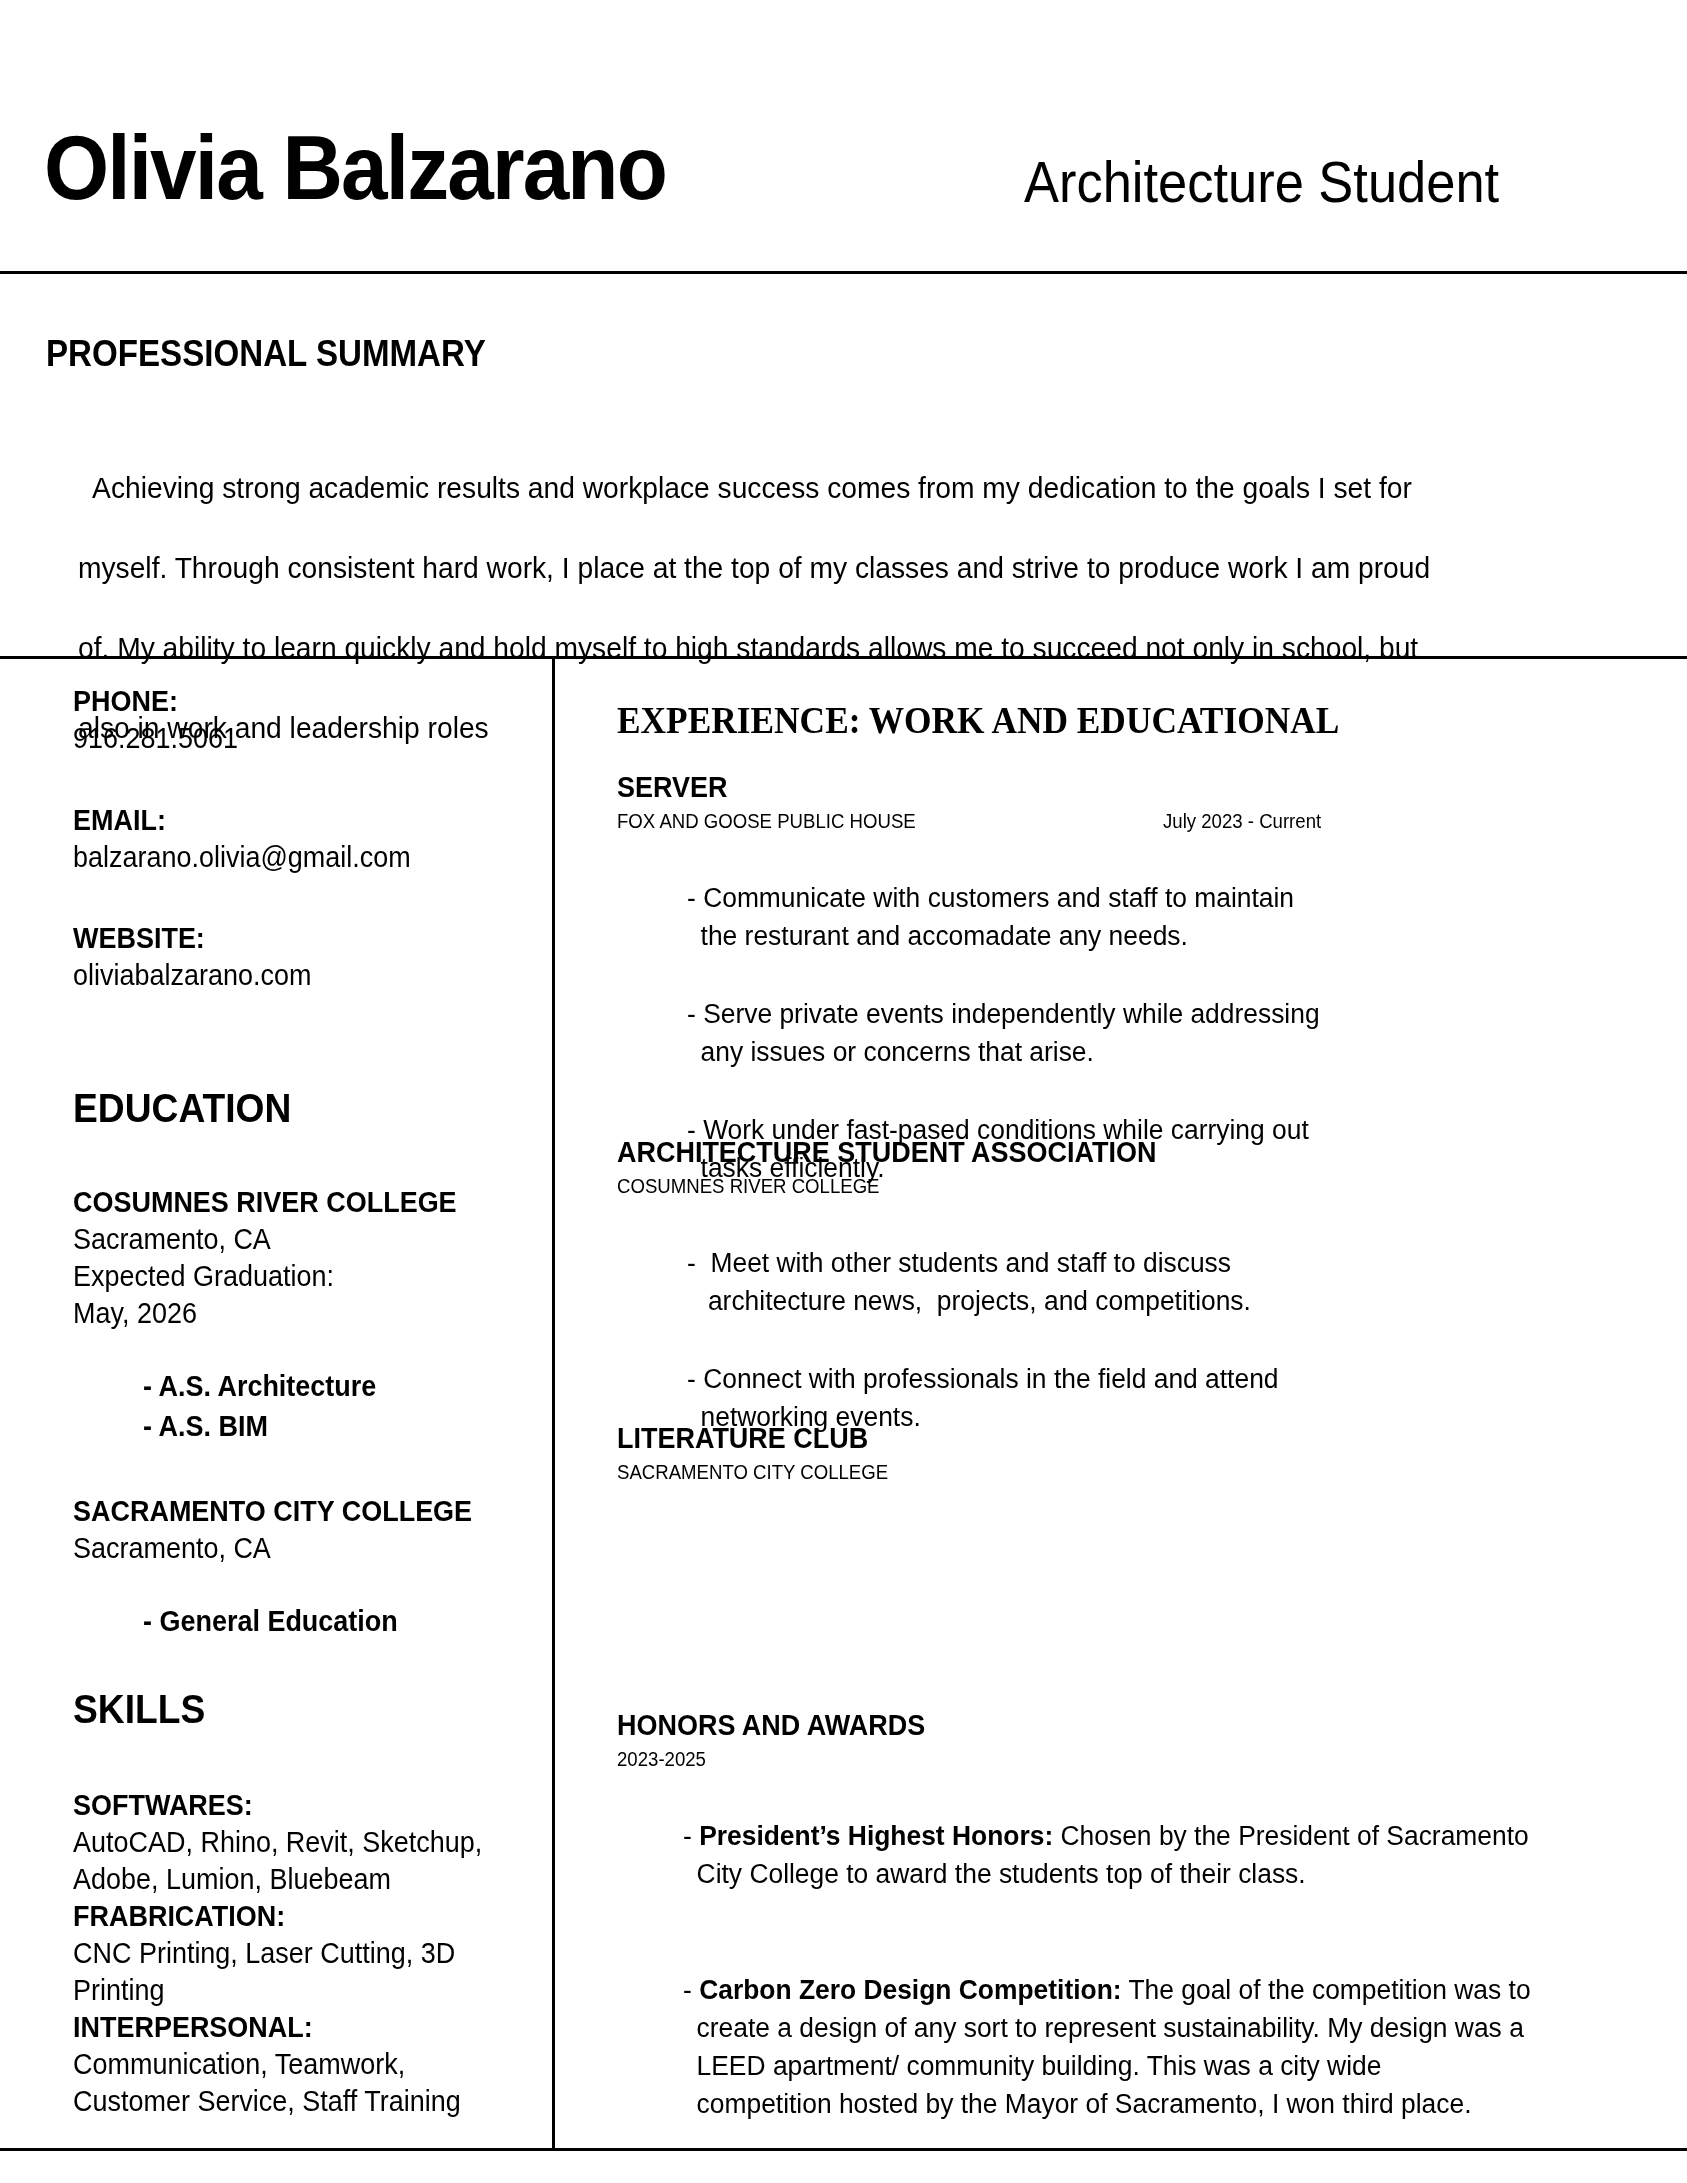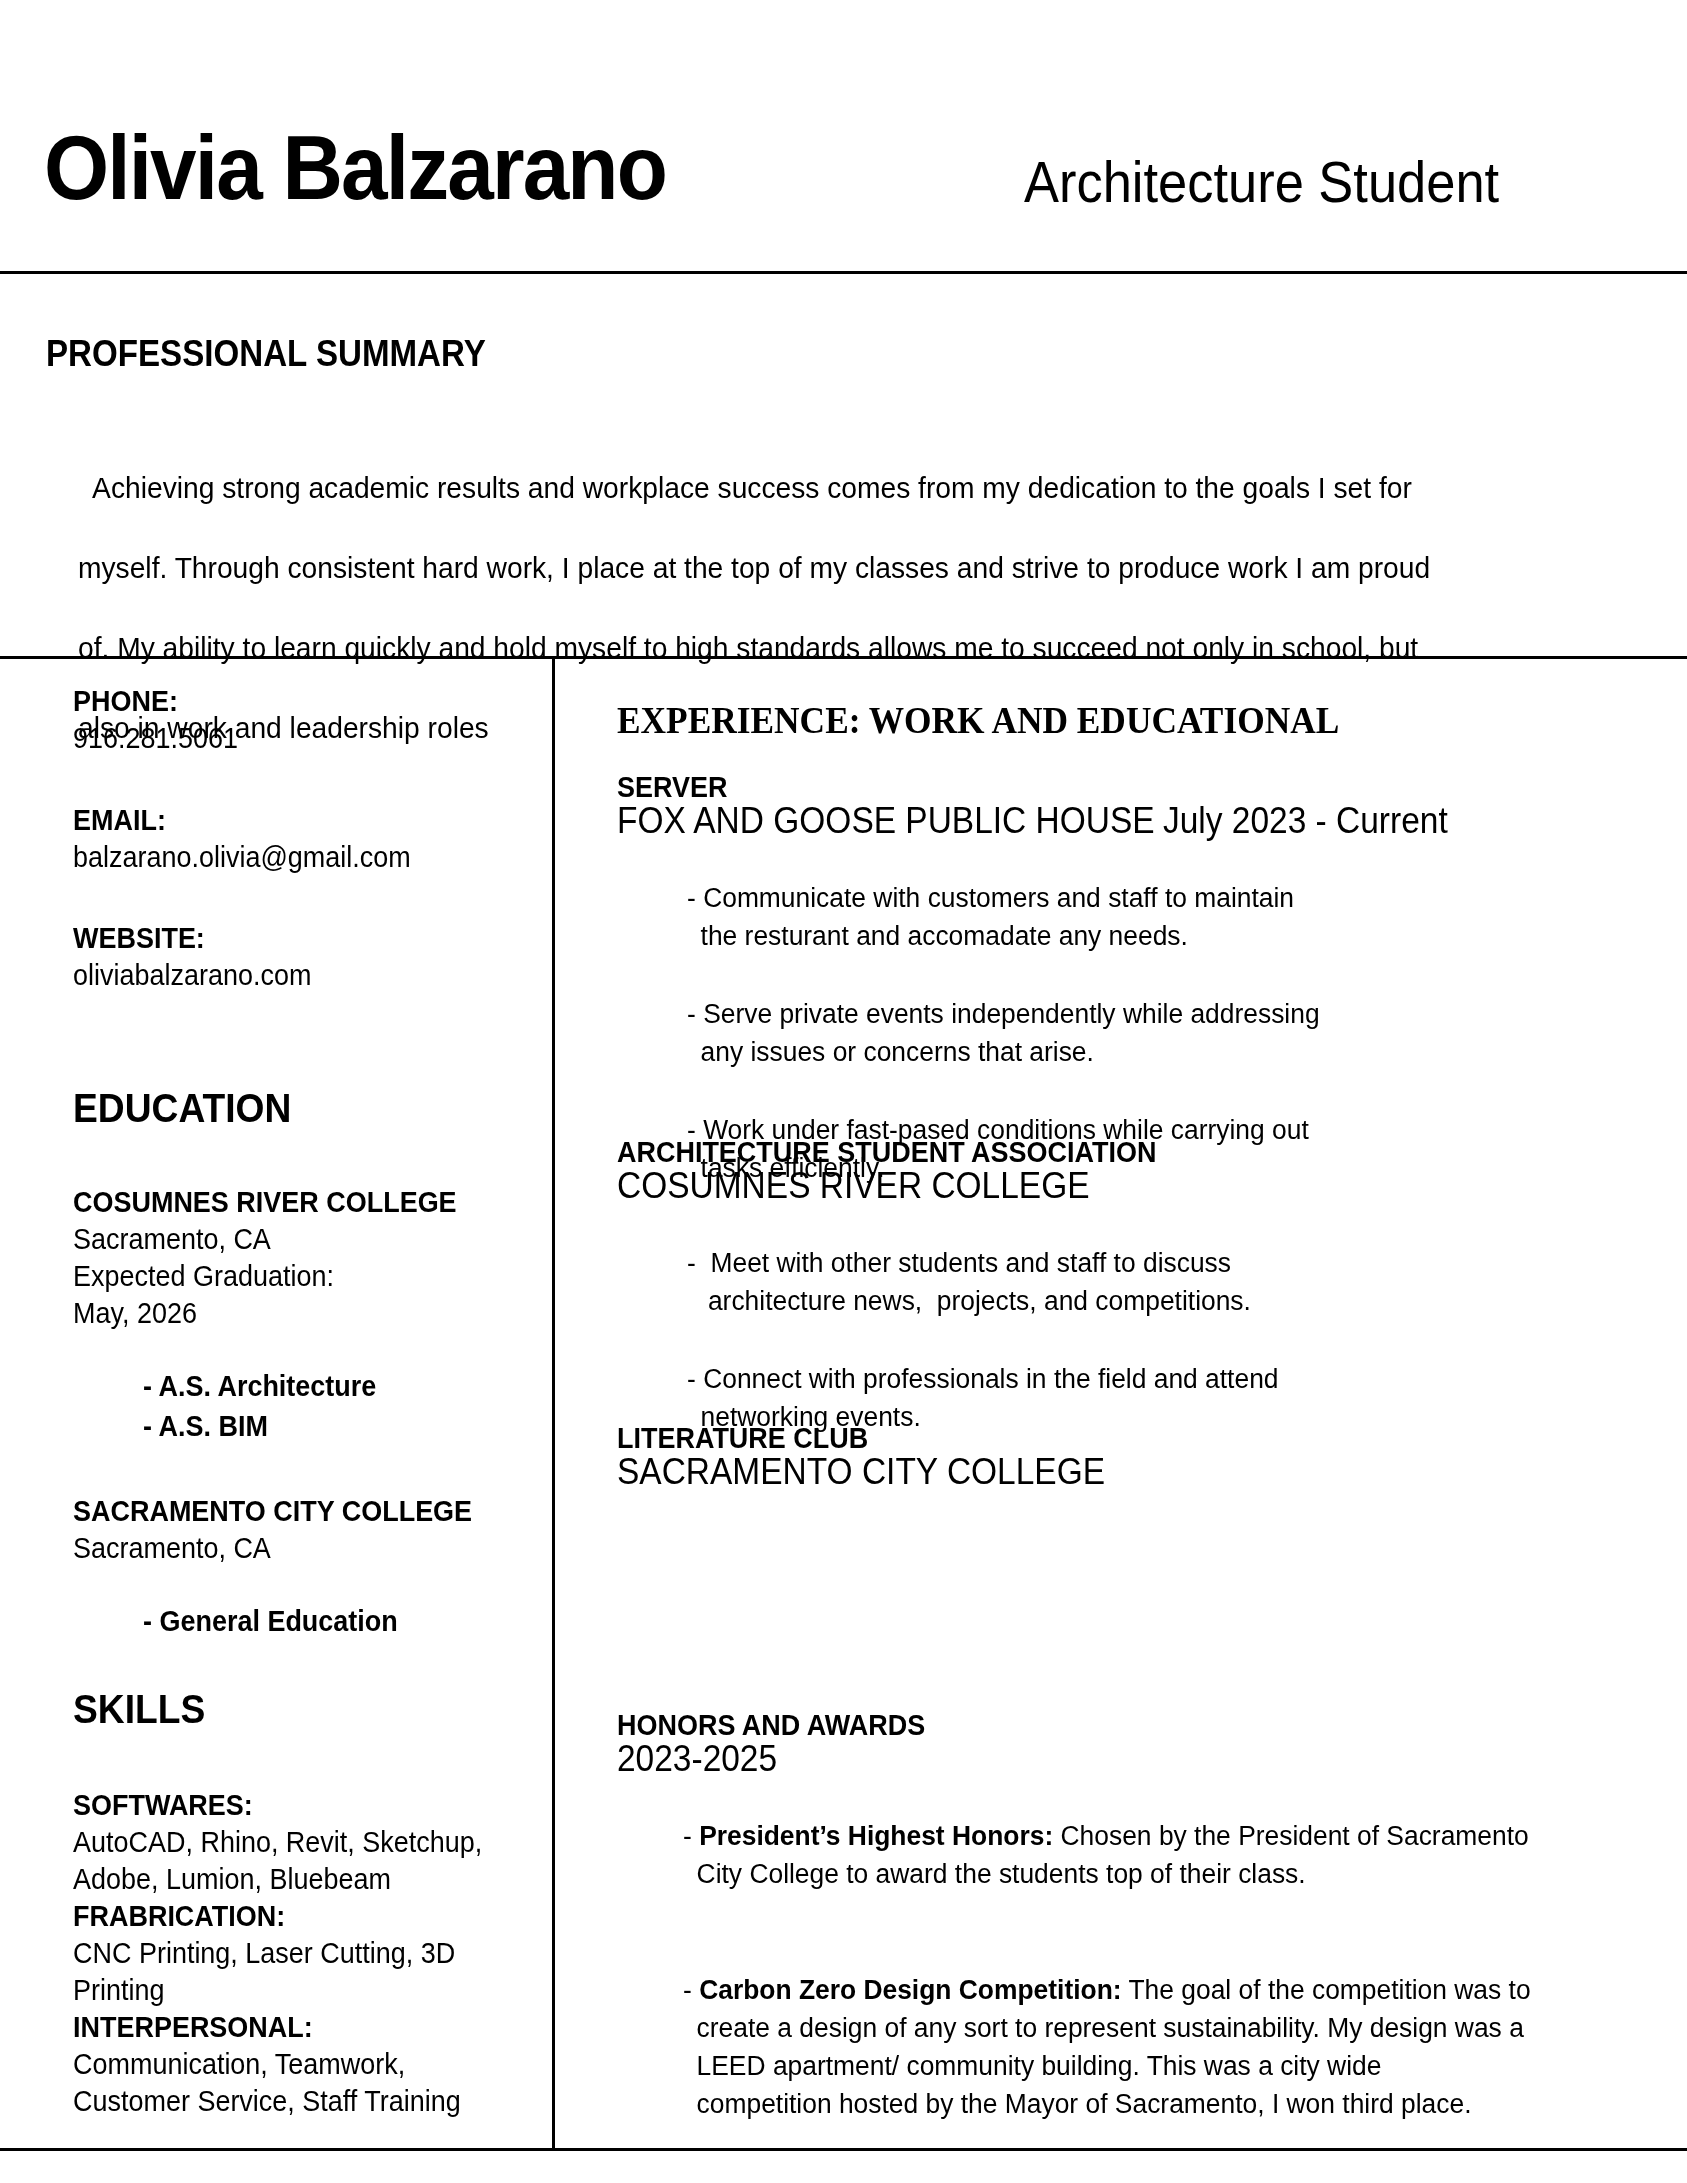--- a/index.html
+++ b/index.html
@@ -41,21 +41,21 @@
     .value { font-size: 29px; line-height: 37px; white-space: nowrap; }
     .sect-title { font-weight: 700; font-size: 40px; line-height: 1; white-space: nowrap; }
     .school { font-weight: 700; font-size: 29px; line-height: 37px; white-space: nowrap; }
     .degree { font-weight: 700; font-size: 29px; line-height: 40px; white-space: nowrap; padding-left: 70px; }
     .sq { transform: scaleX(0.93); transform-origin: left top; display: block; }
 
     
     .right { left: 617px; width: 1032px; }
     #exp-heading { font-weight: 700; font-size: 38px; line-height: 1; white-space: nowrap; }
     .role-title { font-weight: 700; font-size: 29px; line-height: 34px; white-space: nowrap; }
-    .org-row { font-size: 36px; line-height: 34px; white-space: nowrap; position: relative; text-decoration: underline; }
+    .org-row { font-size: 20px; line-height: 34px; white-space: nowrap; position: relative; text-decoration: underline; }
     .org-date { position: absolute; left: 546px; top: 0; }
     .bullets { margin-top: 34px; padding-left: 70px; }
     .bullet { font-size: 28.4px; line-height: 38px; display: block; margin-top: 40px; }
     .bullet .bline { display: block; white-space: nowrap; }
     .bullet .bline.cont { padding-left: 14.6px; }
     .b-strong { font-weight: 700; }
   </style>
 </head>
 <body>
 

